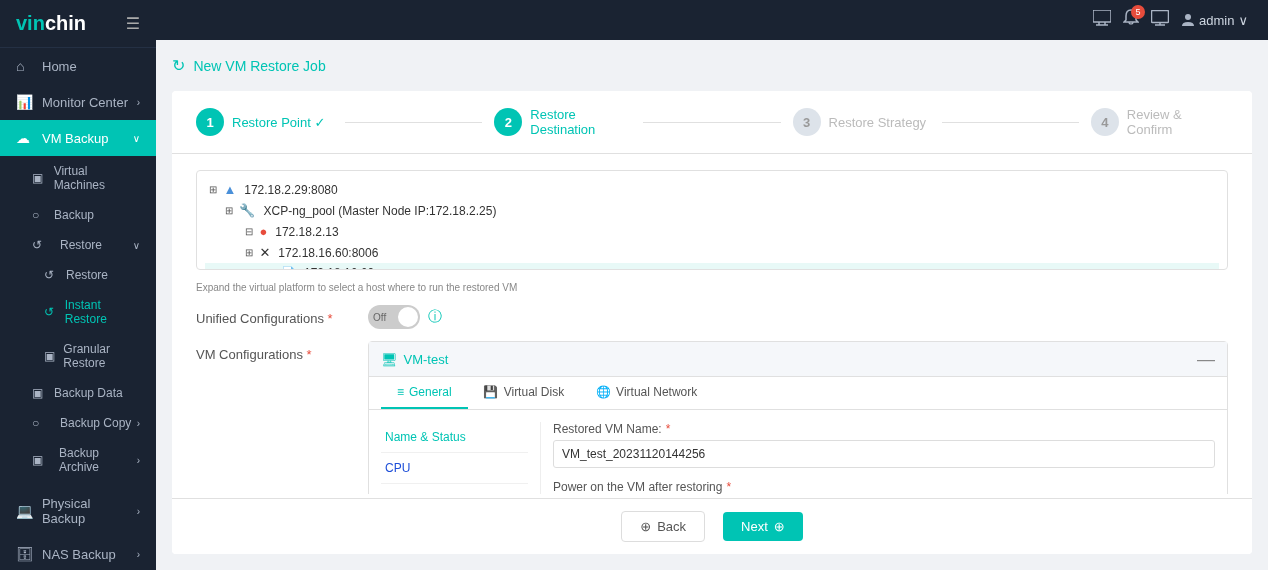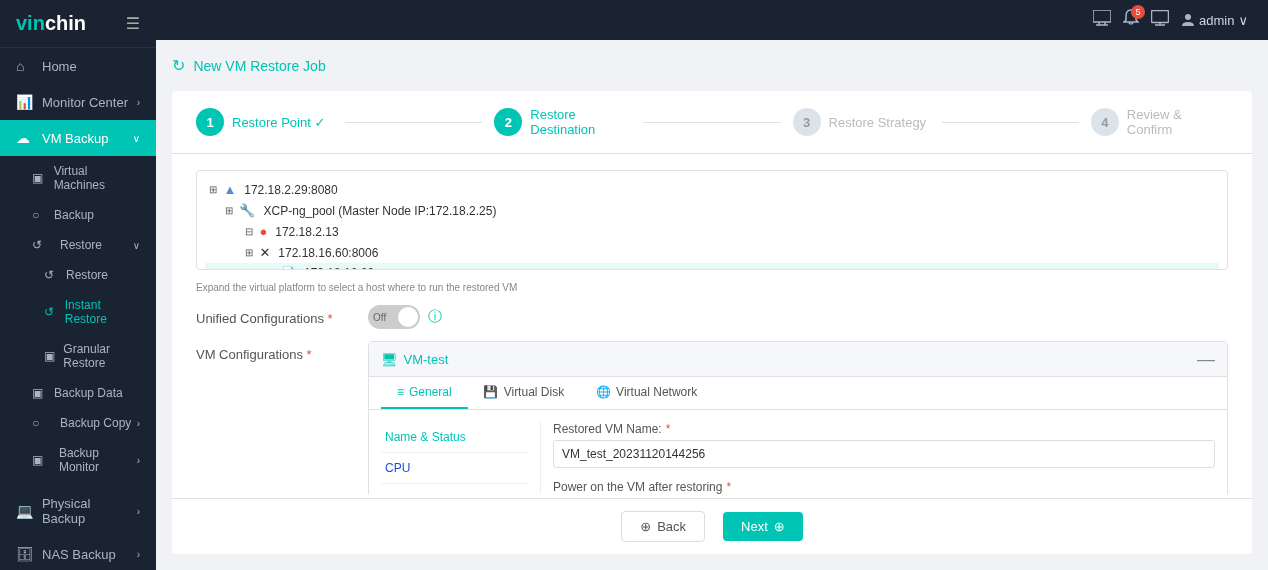--- a/index.html
+++ b/index.html
@@ -381,21 +381,21 @@
   <div class="sidebar-sub-item" style="justify-content:space-between;">
     <div style="display:flex;align-items:center;gap:6px;">
       <span class="sub-icon">○</span>
       <span>Backup Copy</span>
     </div>
     <span style="font-size:10px;">›</span>
   </div>
   <div class="sidebar-sub-item" style="justify-content:space-between;">
     <div style="display:flex;align-items:center;gap:6px;">
       <span class="sub-icon">▣</span>
-      <span>Backup Monitor</span>
+      <span>Backup Archive</span>
     </div>
     <span style="font-size:10px;">›</span>
   </div>
 
   <div class="sidebar-item" style="margin-top:4px;">
     <span class="item-icon">💻</span>
     <span>Physical Backup</span>
     <span class="arrow">›</span>
   </div>
   <div class="sidebar-item">

